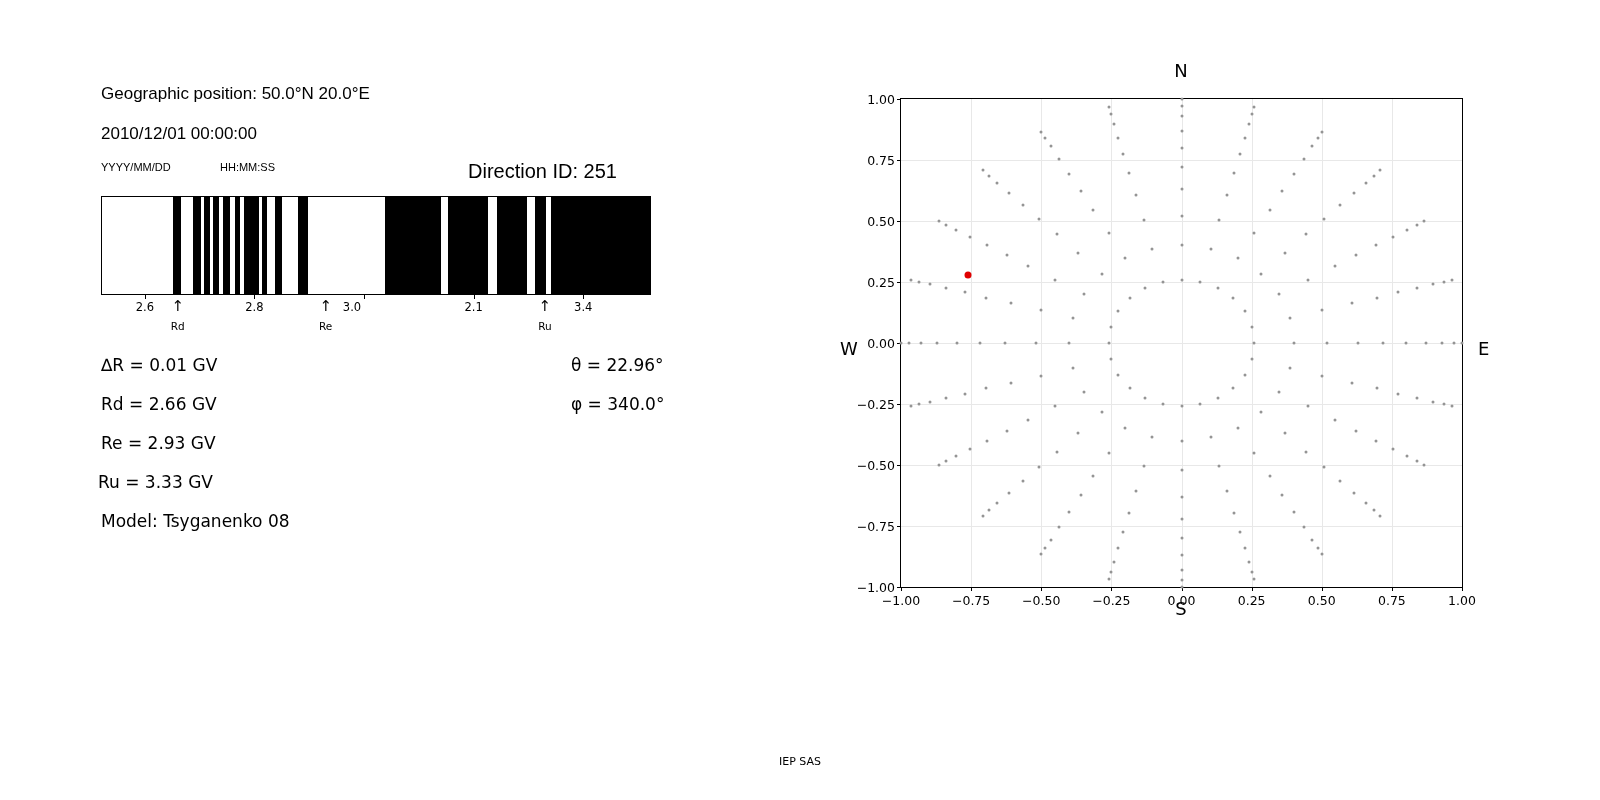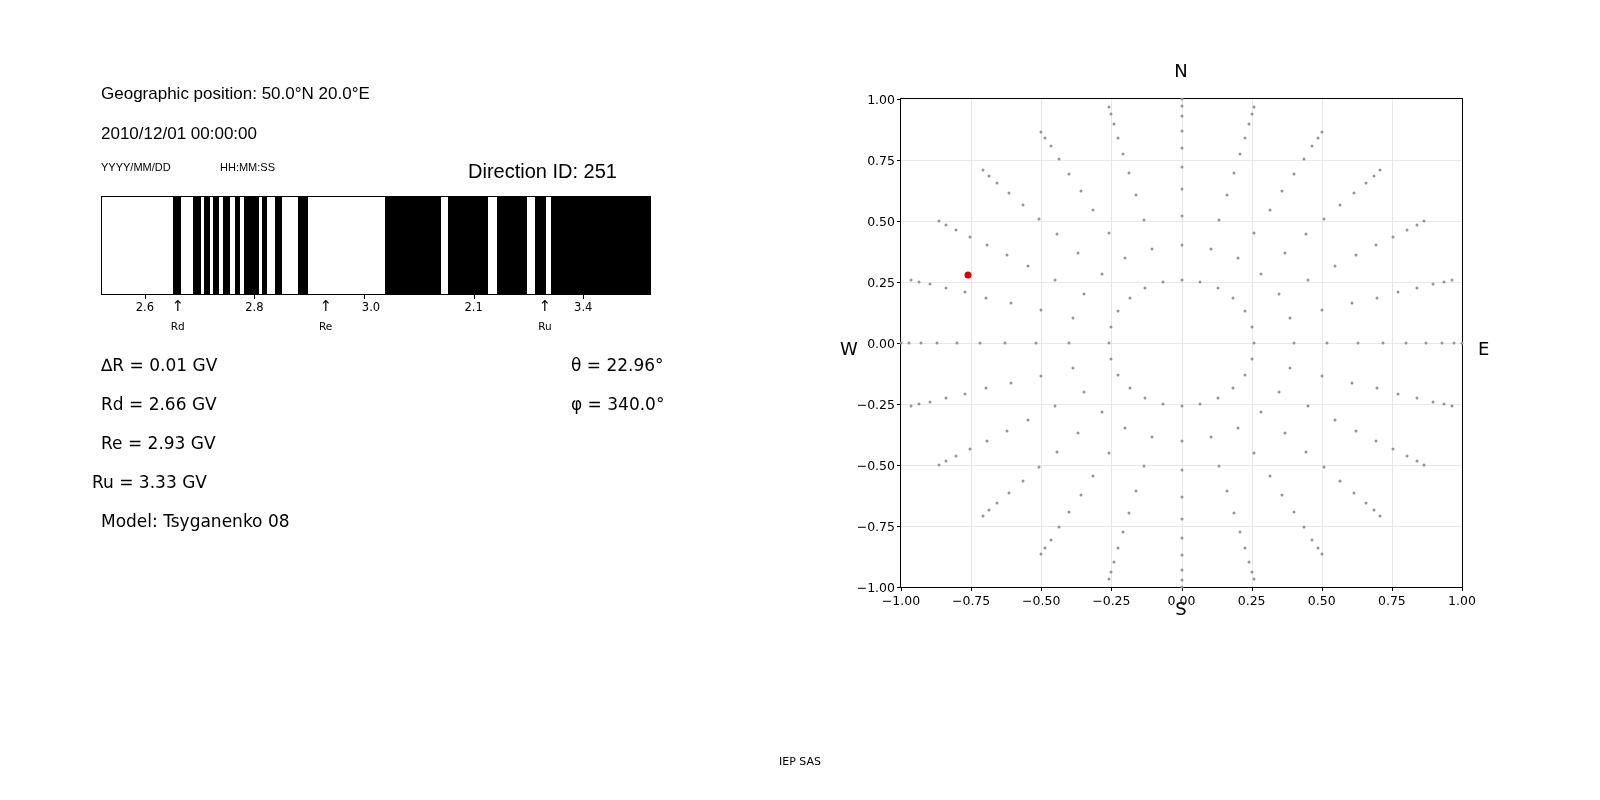--- a/index.html
+++ b/index.html
@@ -118,21 +118,21 @@
 
   
   .val {
     position: absolute;
     font-size: 17px;
     white-space: nowrap;
   }
   #val-dR   { left: 101px; top: 355px; }
   #val-Rd   { left: 101px; top: 394px; }
   #val-Re   { left: 101px; top: 433px; }
-  #val-Ru   { left: 92px; top: 472px; }
+  #val-Ru   { left: 98px; top: 472px; }
   #val-model{ left: 101px; top: 511px; }
   #val-theta{ left: 571px; top: 355px; }
   #val-phi  { left: 571px; top: 394px; }
 
   
   #right-panel {
     left: 820px;
     top: 40px;
     width: 700px;
     height: 620px;
@@ -251,21 +251,21 @@
       <div class="pen-band" style="left: 394.56px; width: 30.688px;"></div>
       <div class="pen-band" style="left: 432.92px; width: 10.96px;"></div>
       <div class="pen-band" style="left: 449.36px; width: 98.64px;"></div>
     </div>
   <div id="penumbra-axis">
       <div class="tick-line" style="left: 43.84px;"></div>
       <div class="tick-label" style="left: 43.84px;">2.6</div>
       <div class="tick-line" style="left: 153.44px;"></div>
       <div class="tick-label" style="left: 153.44px;">2.8</div>
       <div class="tick-line" style="left: 263.04px;"></div>
-      <div class="tick-label" style="left: 270px;">3.0</div>
+      <div class="tick-label" style="left: 251px;">3.0</div>
       <div class="tick-line" style="left: 372.64px;"></div>
       <div class="tick-label" style="left: 372.64px;">2.1</div>
       <div class="tick-line" style="left: 482.24px;"></div>
       <div class="tick-label" style="left: 482.24px;">3.4</div>
       <div class="marker" style="left: 76.72px;">
         <span class="arrow">↑</span>
         <span class="mlabel">Rd</span>
       </div>
       <div class="marker" style="left: 224.68px;">
         <span class="arrow">↑</span>

